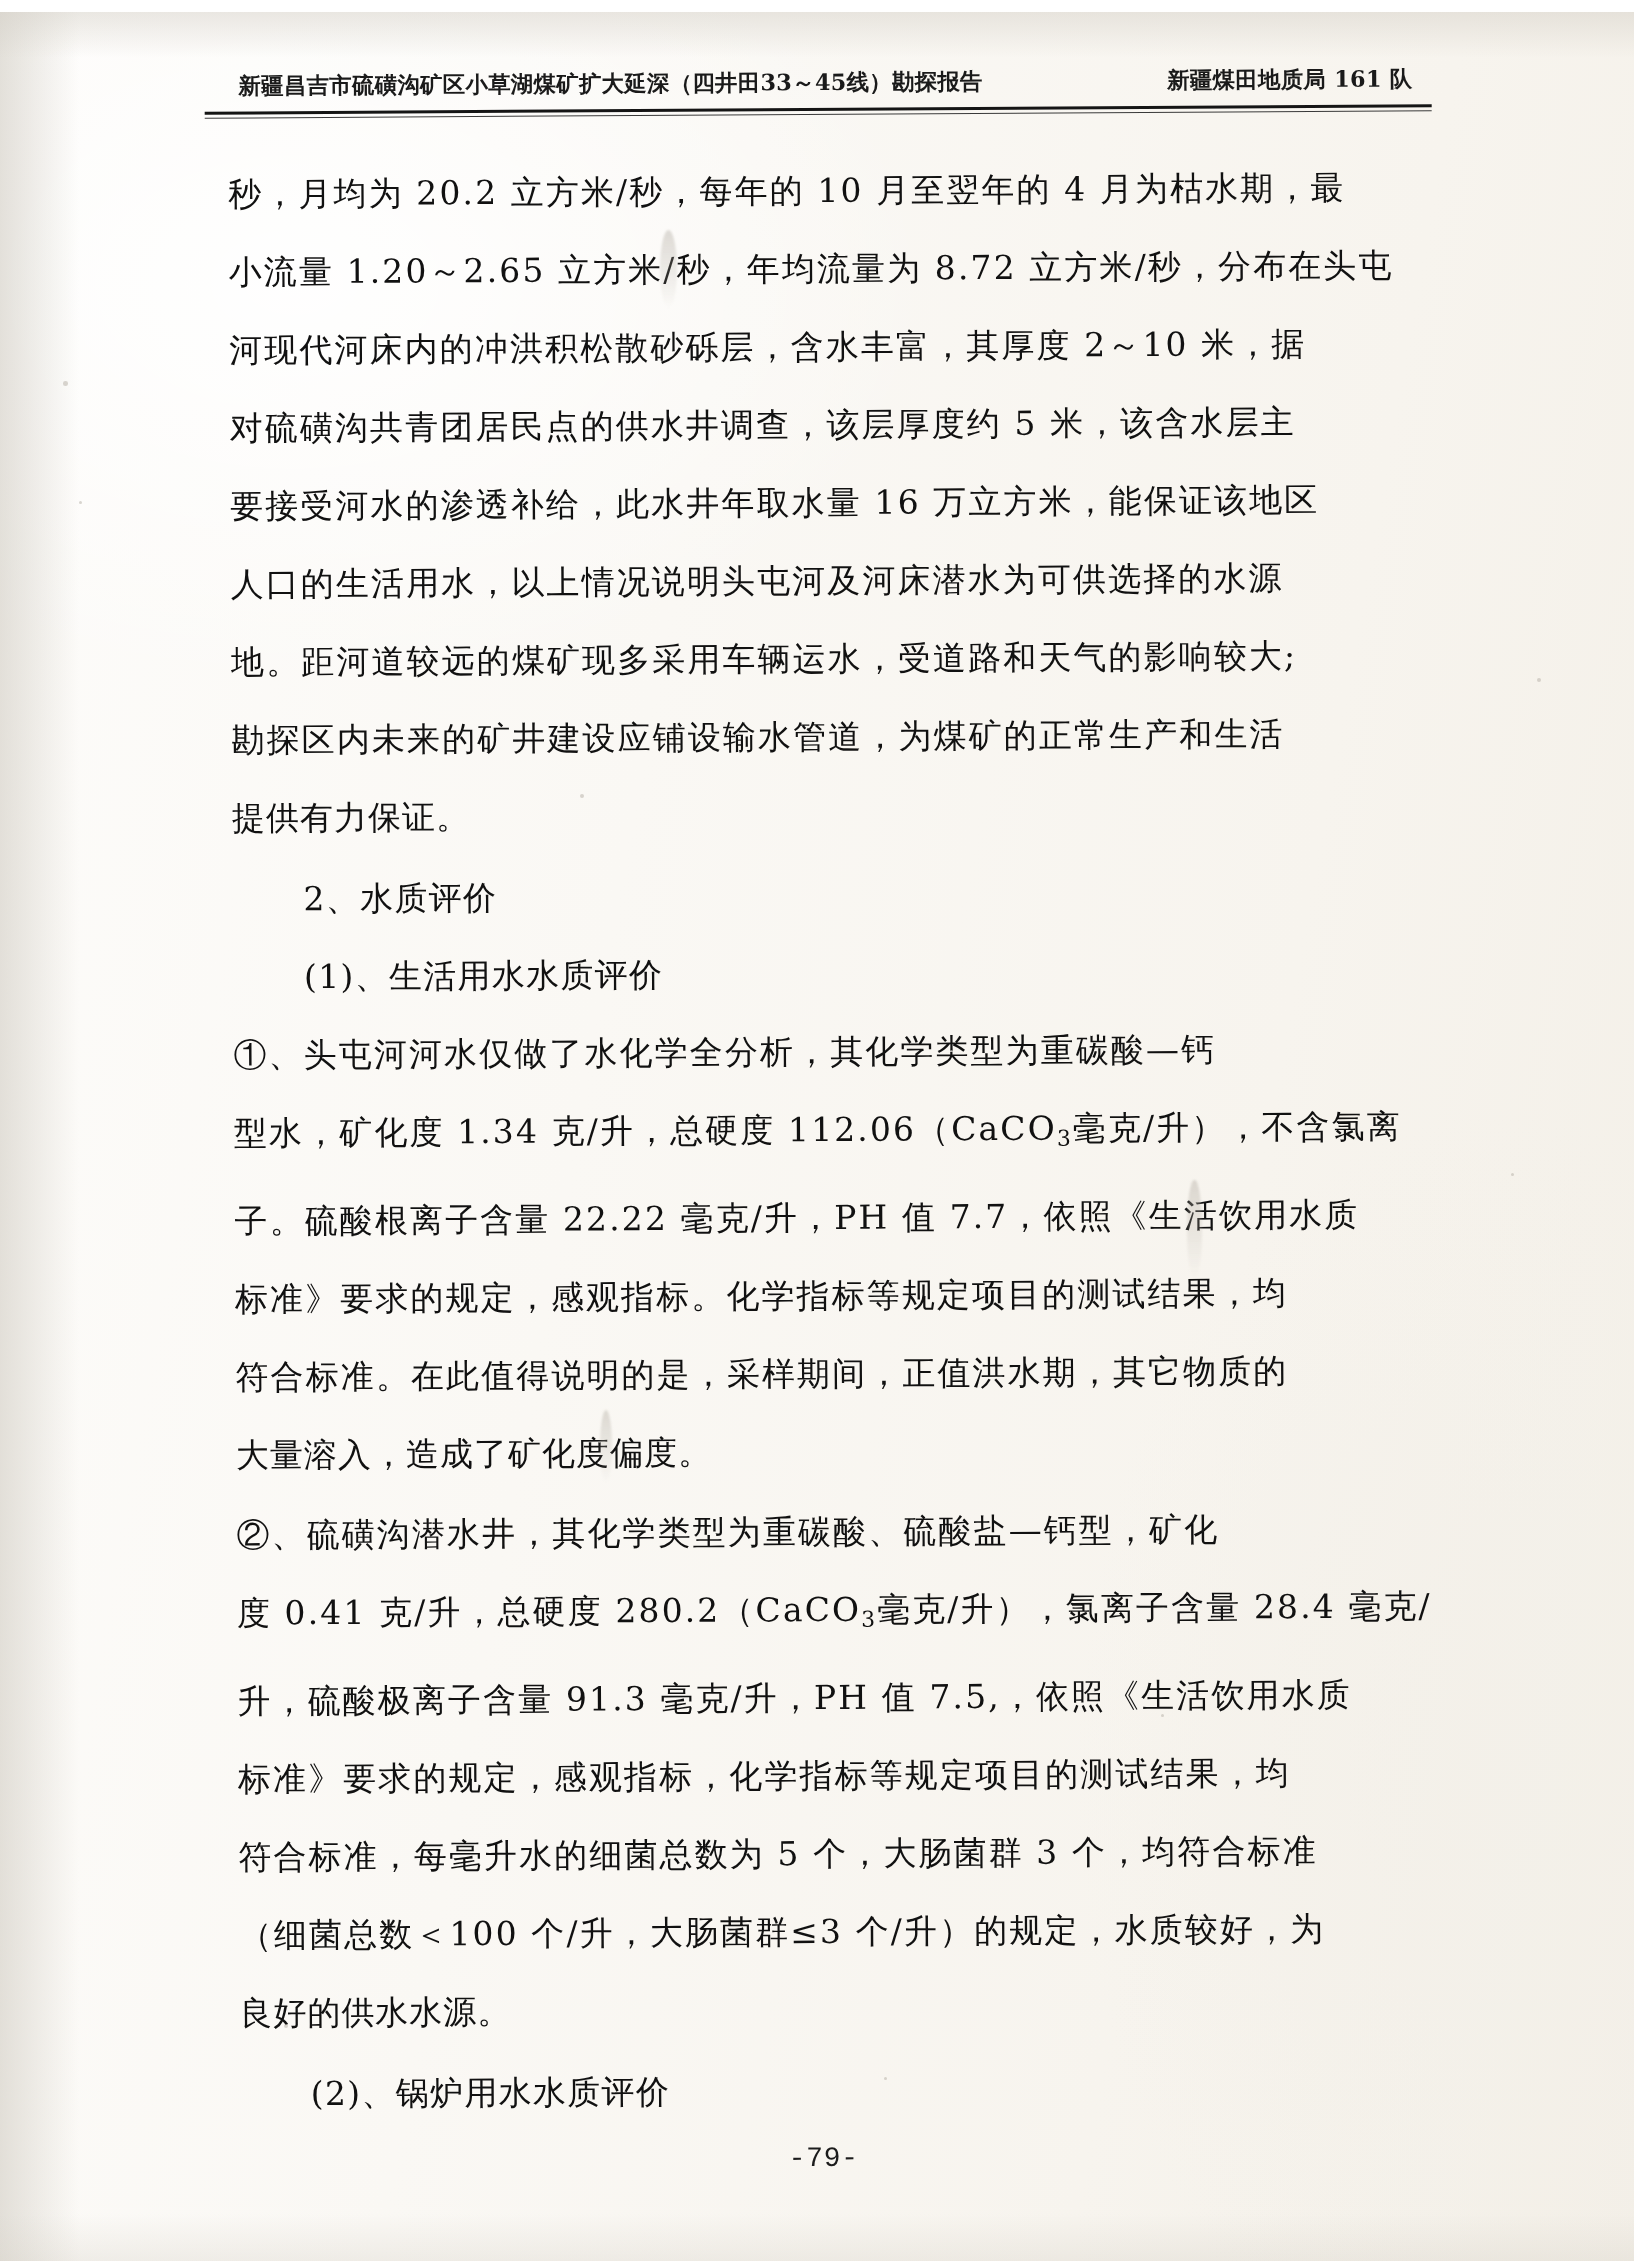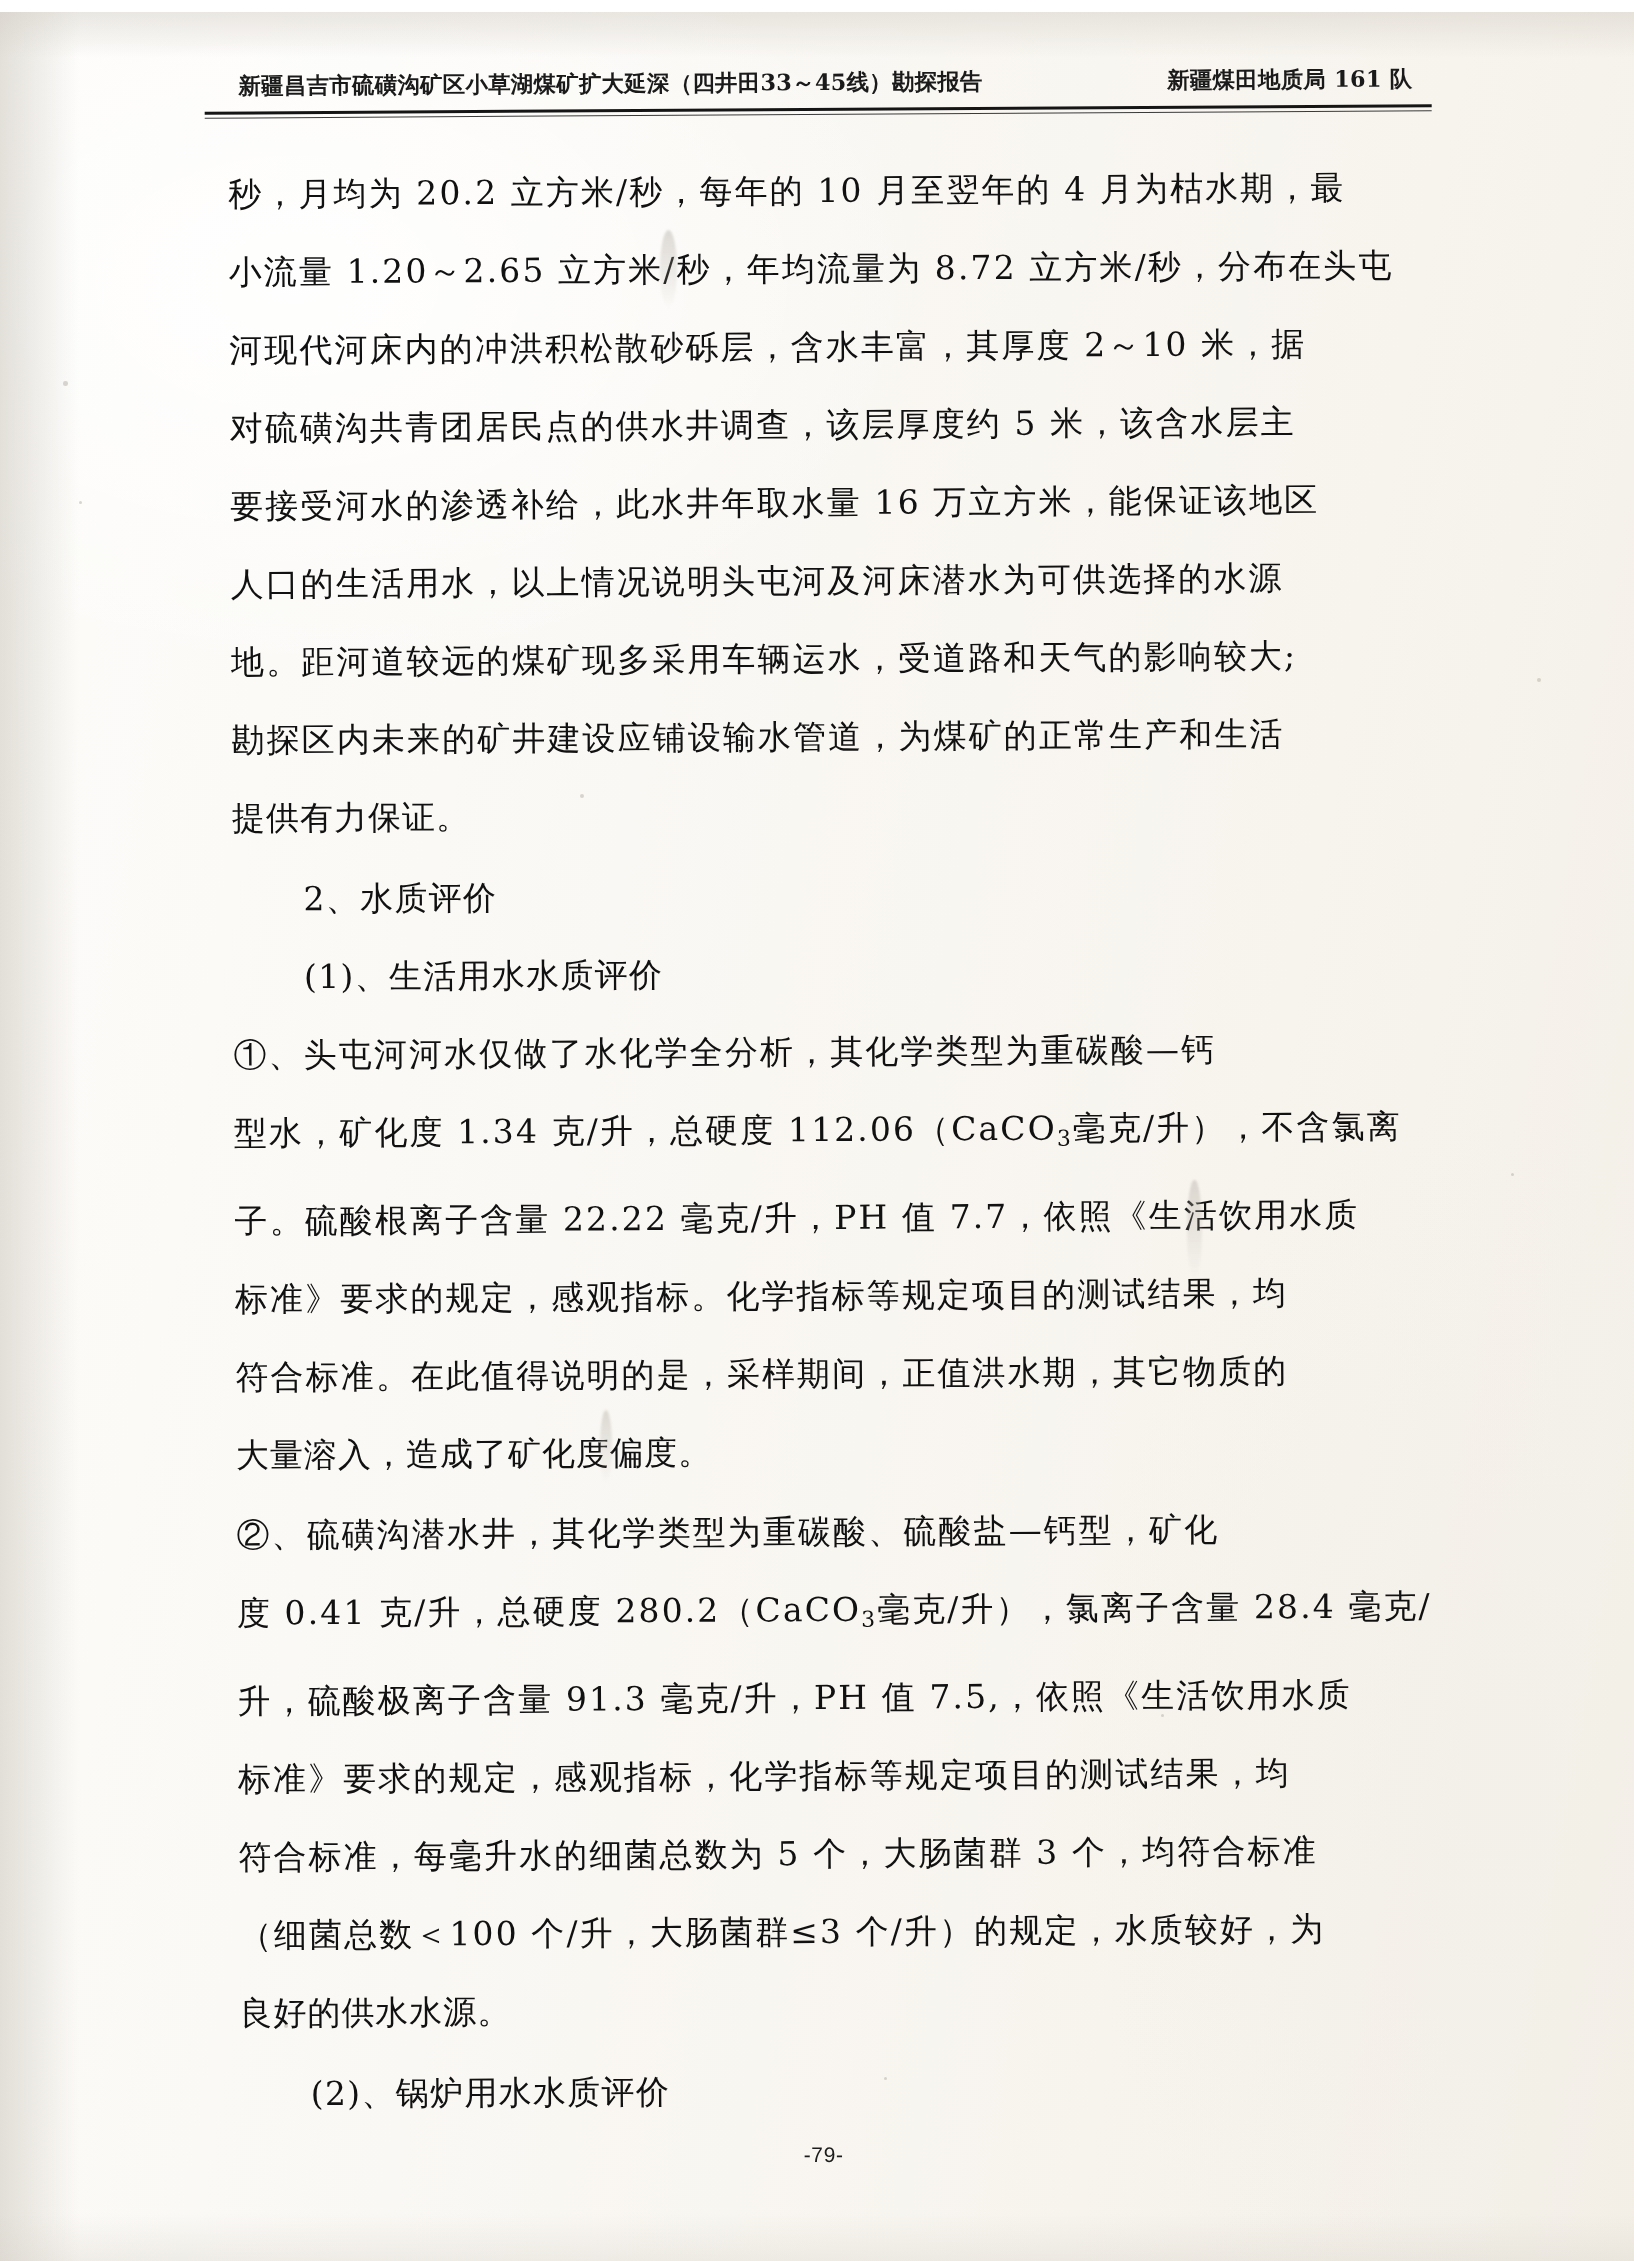--- a/index.html
+++ b/index.html
@@ -134,22 +134,22 @@
 
   
   #footer {
     position: absolute;
     left: 0;
     top: 2131px;
     width: 1635px;
     text-align: center;
   }
   #page-number {
-    font-family: Liberation Sans, sans-serif;
-    font-size: 21px;
+    font-family: Liberation Mono, monospace;
+    font-size: 28px;
     color: #1c1c1c;
     letter-spacing: 0.7px;
   }
 
   
   .speckle {
     position: absolute;
     background: #b9b4ab;
     border-radius: 50%;
     opacity: 0.55;

